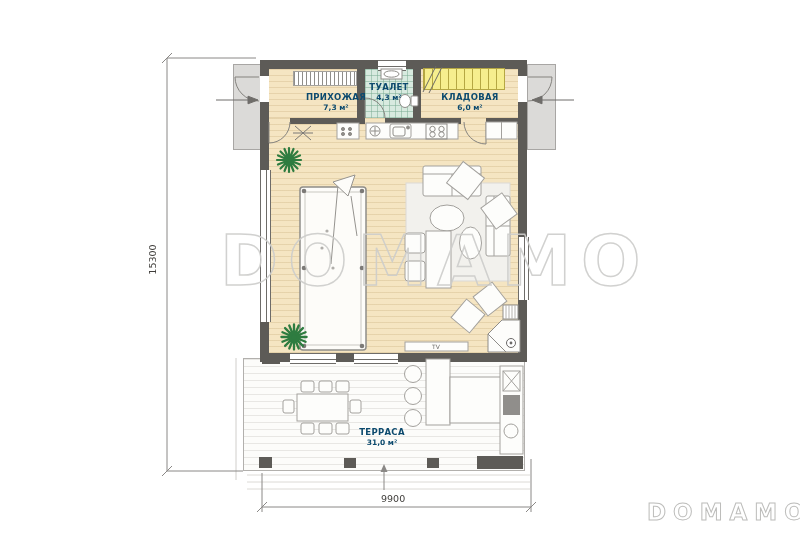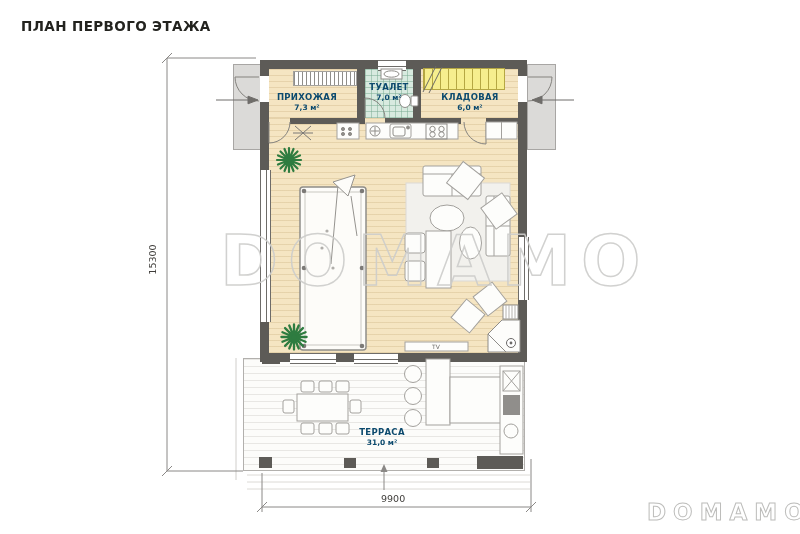--- a/index.html
+++ b/index.html
@@ -41,21 +41,20 @@
   .watermark{position:absolute;left:220px;top:226px;font-size:70px;font-weight:bold;letter-spacing:10px;
          color:transparent;-webkit-text-stroke:1.5px #cdcdcb;opacity:.9;line-height:1;}
   .brand{position:absolute;left:647px;top:501px;font-size:23px;font-weight:bold;letter-spacing:7px;
          color:transparent;-webkit-text-stroke:1px #bdbdbb;line-height:1;}
 </style>
 </head>
 <body>
 
 <div class="stage">
 
-  <div class="title">ПЛАН ПЕРВОГО ЭТАЖА</div>
 
   <div class="porch" style="left:233px;top:64px;"></div>
   <div class="porch" style="left:527px;top:64px;"></div>
 
   <div class="floor" style="left:269px;top:69px;width:88px;height:55px;"></div>
   <div class="toilet-floor" style="left:365px;top:69px;width:48px;height:49px;"></div>
   <div class="floor" style="left:421px;top:69px;width:97px;height:55px;"></div>
   <div class="floor" style="left:269px;top:118px;width:249px;height:235px;"></div>
 
   <div class="terrace"></div>
@@ -227,27 +226,27 @@
       <path d="M162 63 L172 53 M162 476 L172 466"></path>
       <path d="M262 507 H531 M262 473 V512 M531 459 V512"></path>
       <path d="M257 512 L267 502 M526 512 L536 502"></path>
       <path d="M384 490 V467"></path>
     </g>
     <polygon points="384,464 380.5,472 387.5,472" fill="#8a8886"></polygon>
   </svg>
 
   <div class="watermark">DOMAMO</div>
 
-  <div class="room-label" style="left:307px;top:92px;">
+  <div class="room-label" style="left:336px;top:92px;">
     <div class="nm">ПРИХОЖАЯ</div>
     <div class="ar">7,3 м²</div>
   </div>
   <div class="room-label" style="left:389px;top:82px;">
     <div class="nm">ТУАЛЕТ</div>
-    <div class="ar">7,0 м²</div>
+    <div class="ar">4,3 м²</div>
   </div>
   <div class="room-label" style="left:470px;top:92px;">
     <div class="nm">КЛАДОВАЯ</div>
     <div class="ar">6,0 м²</div>
   </div>
   <div class="room-label" style="left:382px;top:427px;">
     <div class="nm">ТЕРРАСА</div>
     <div class="ar">31,0 м²</div>
   </div>
 

